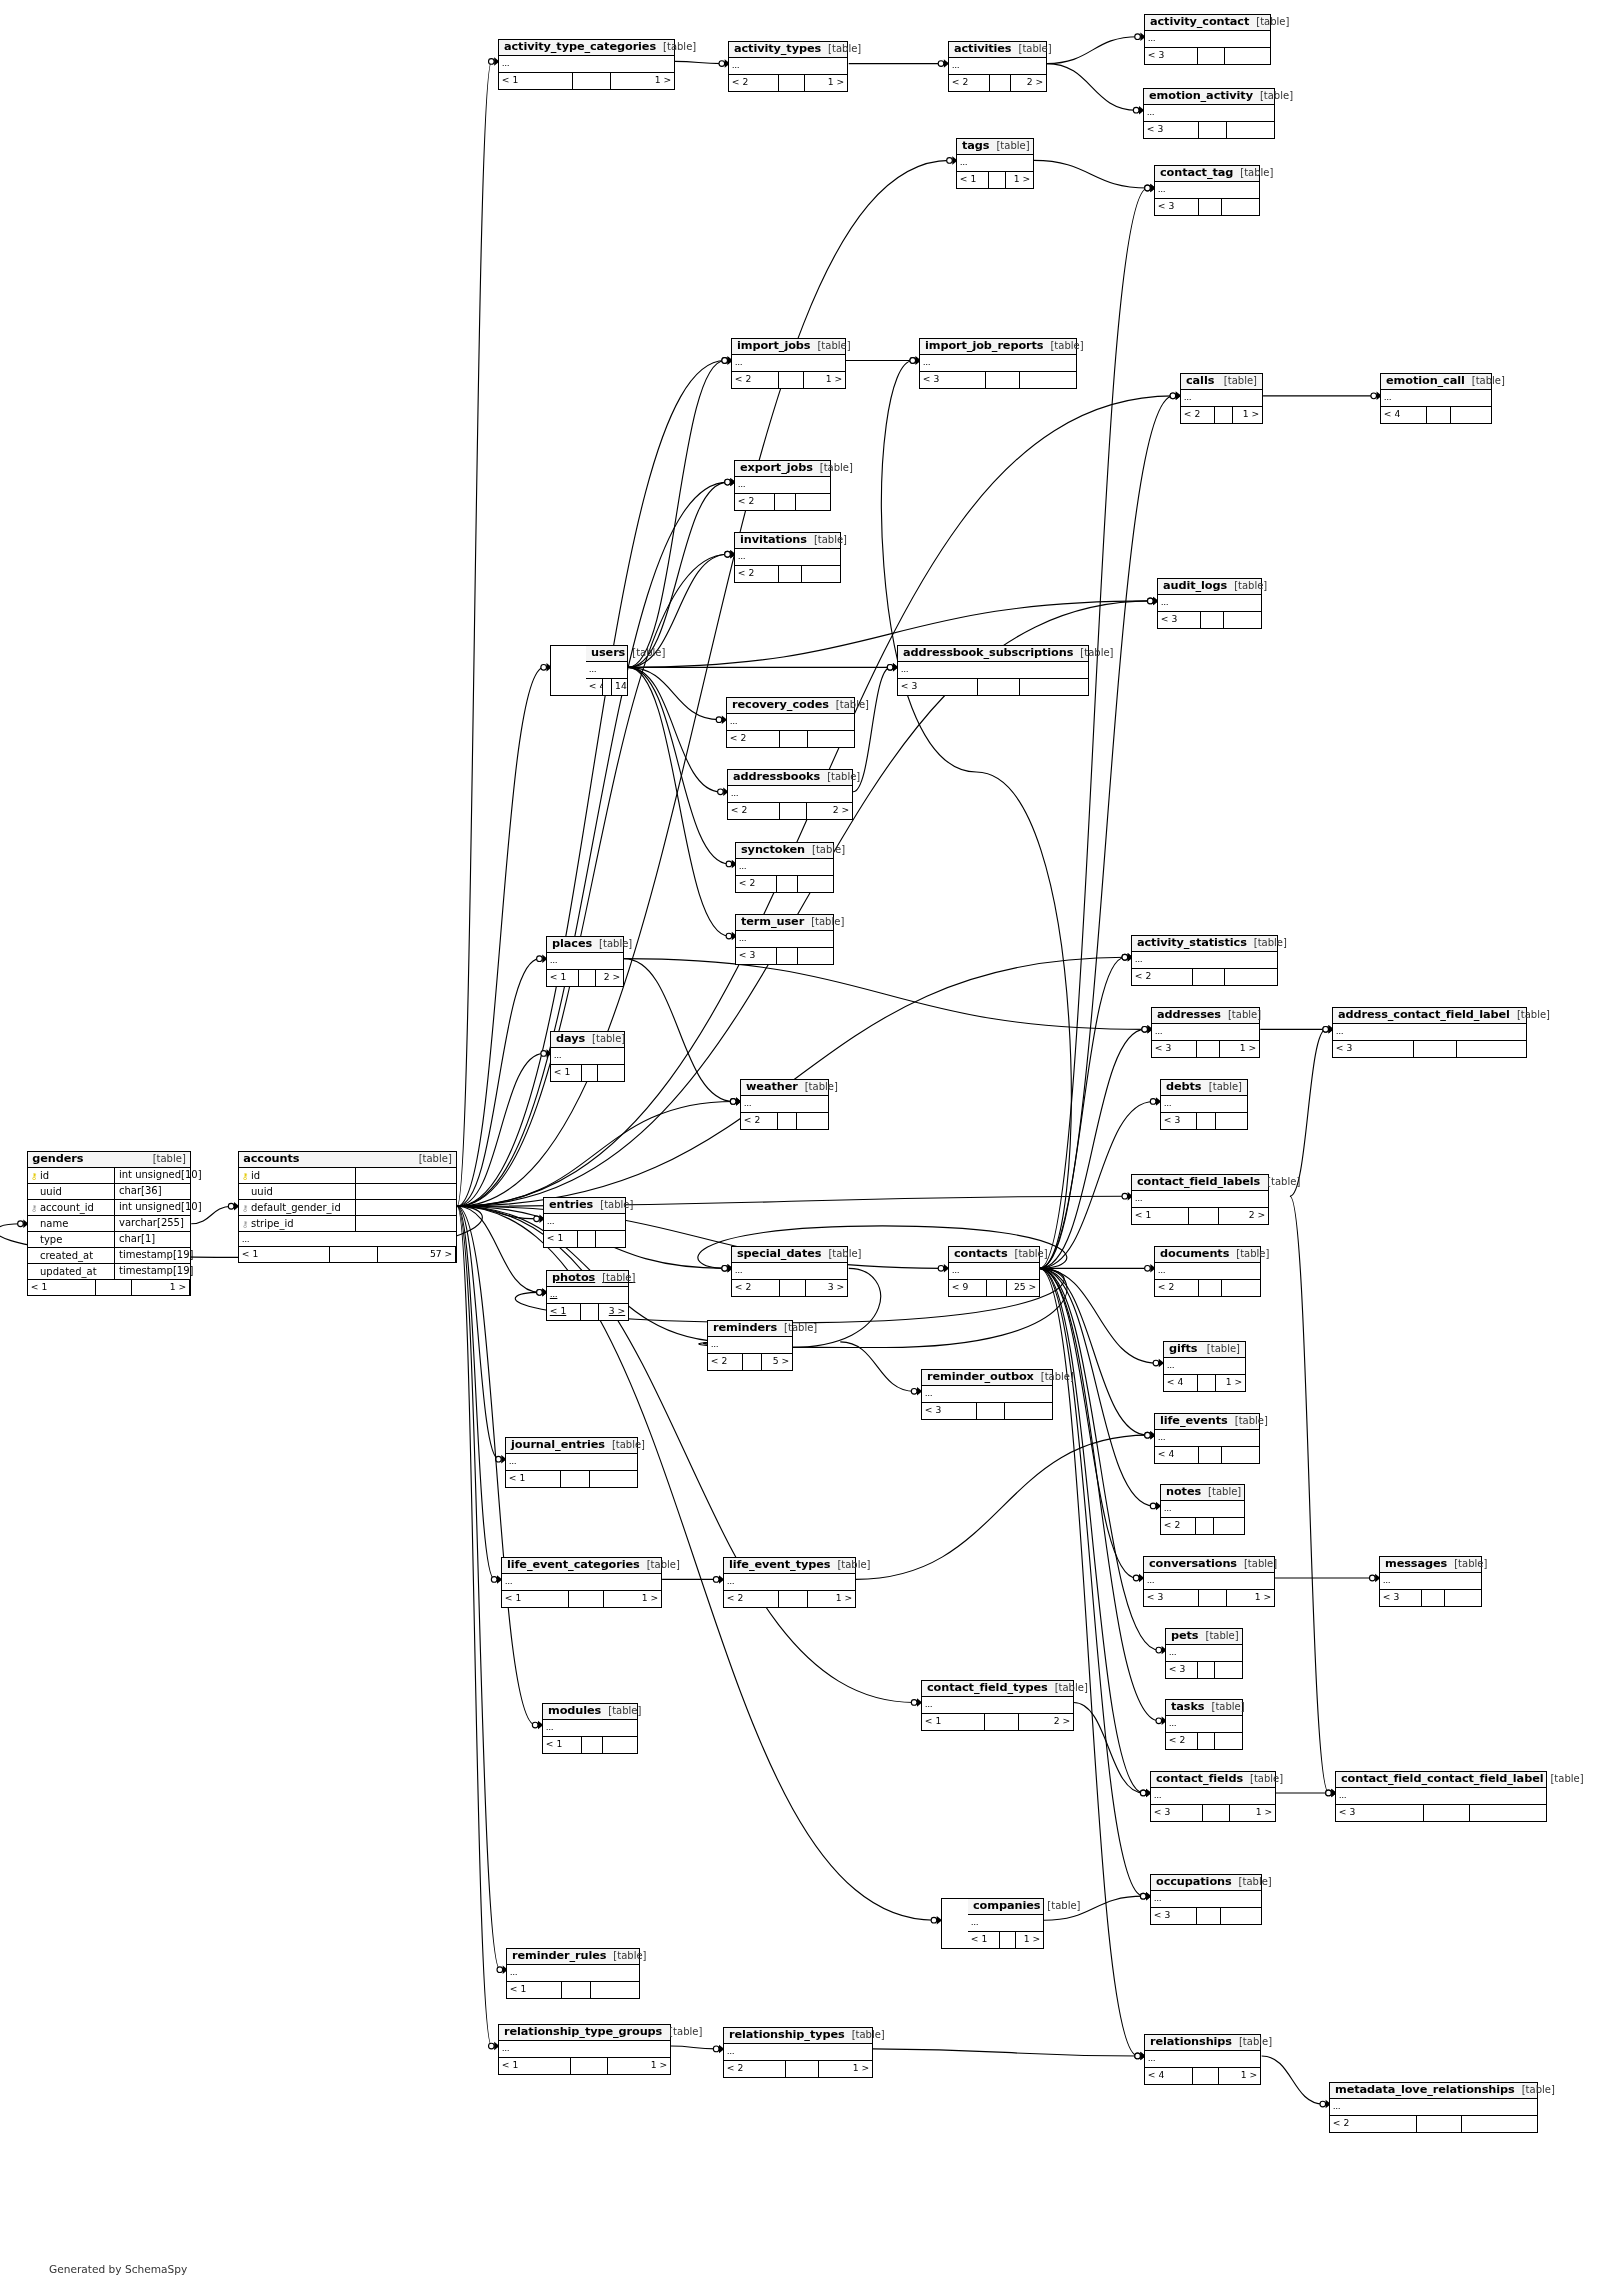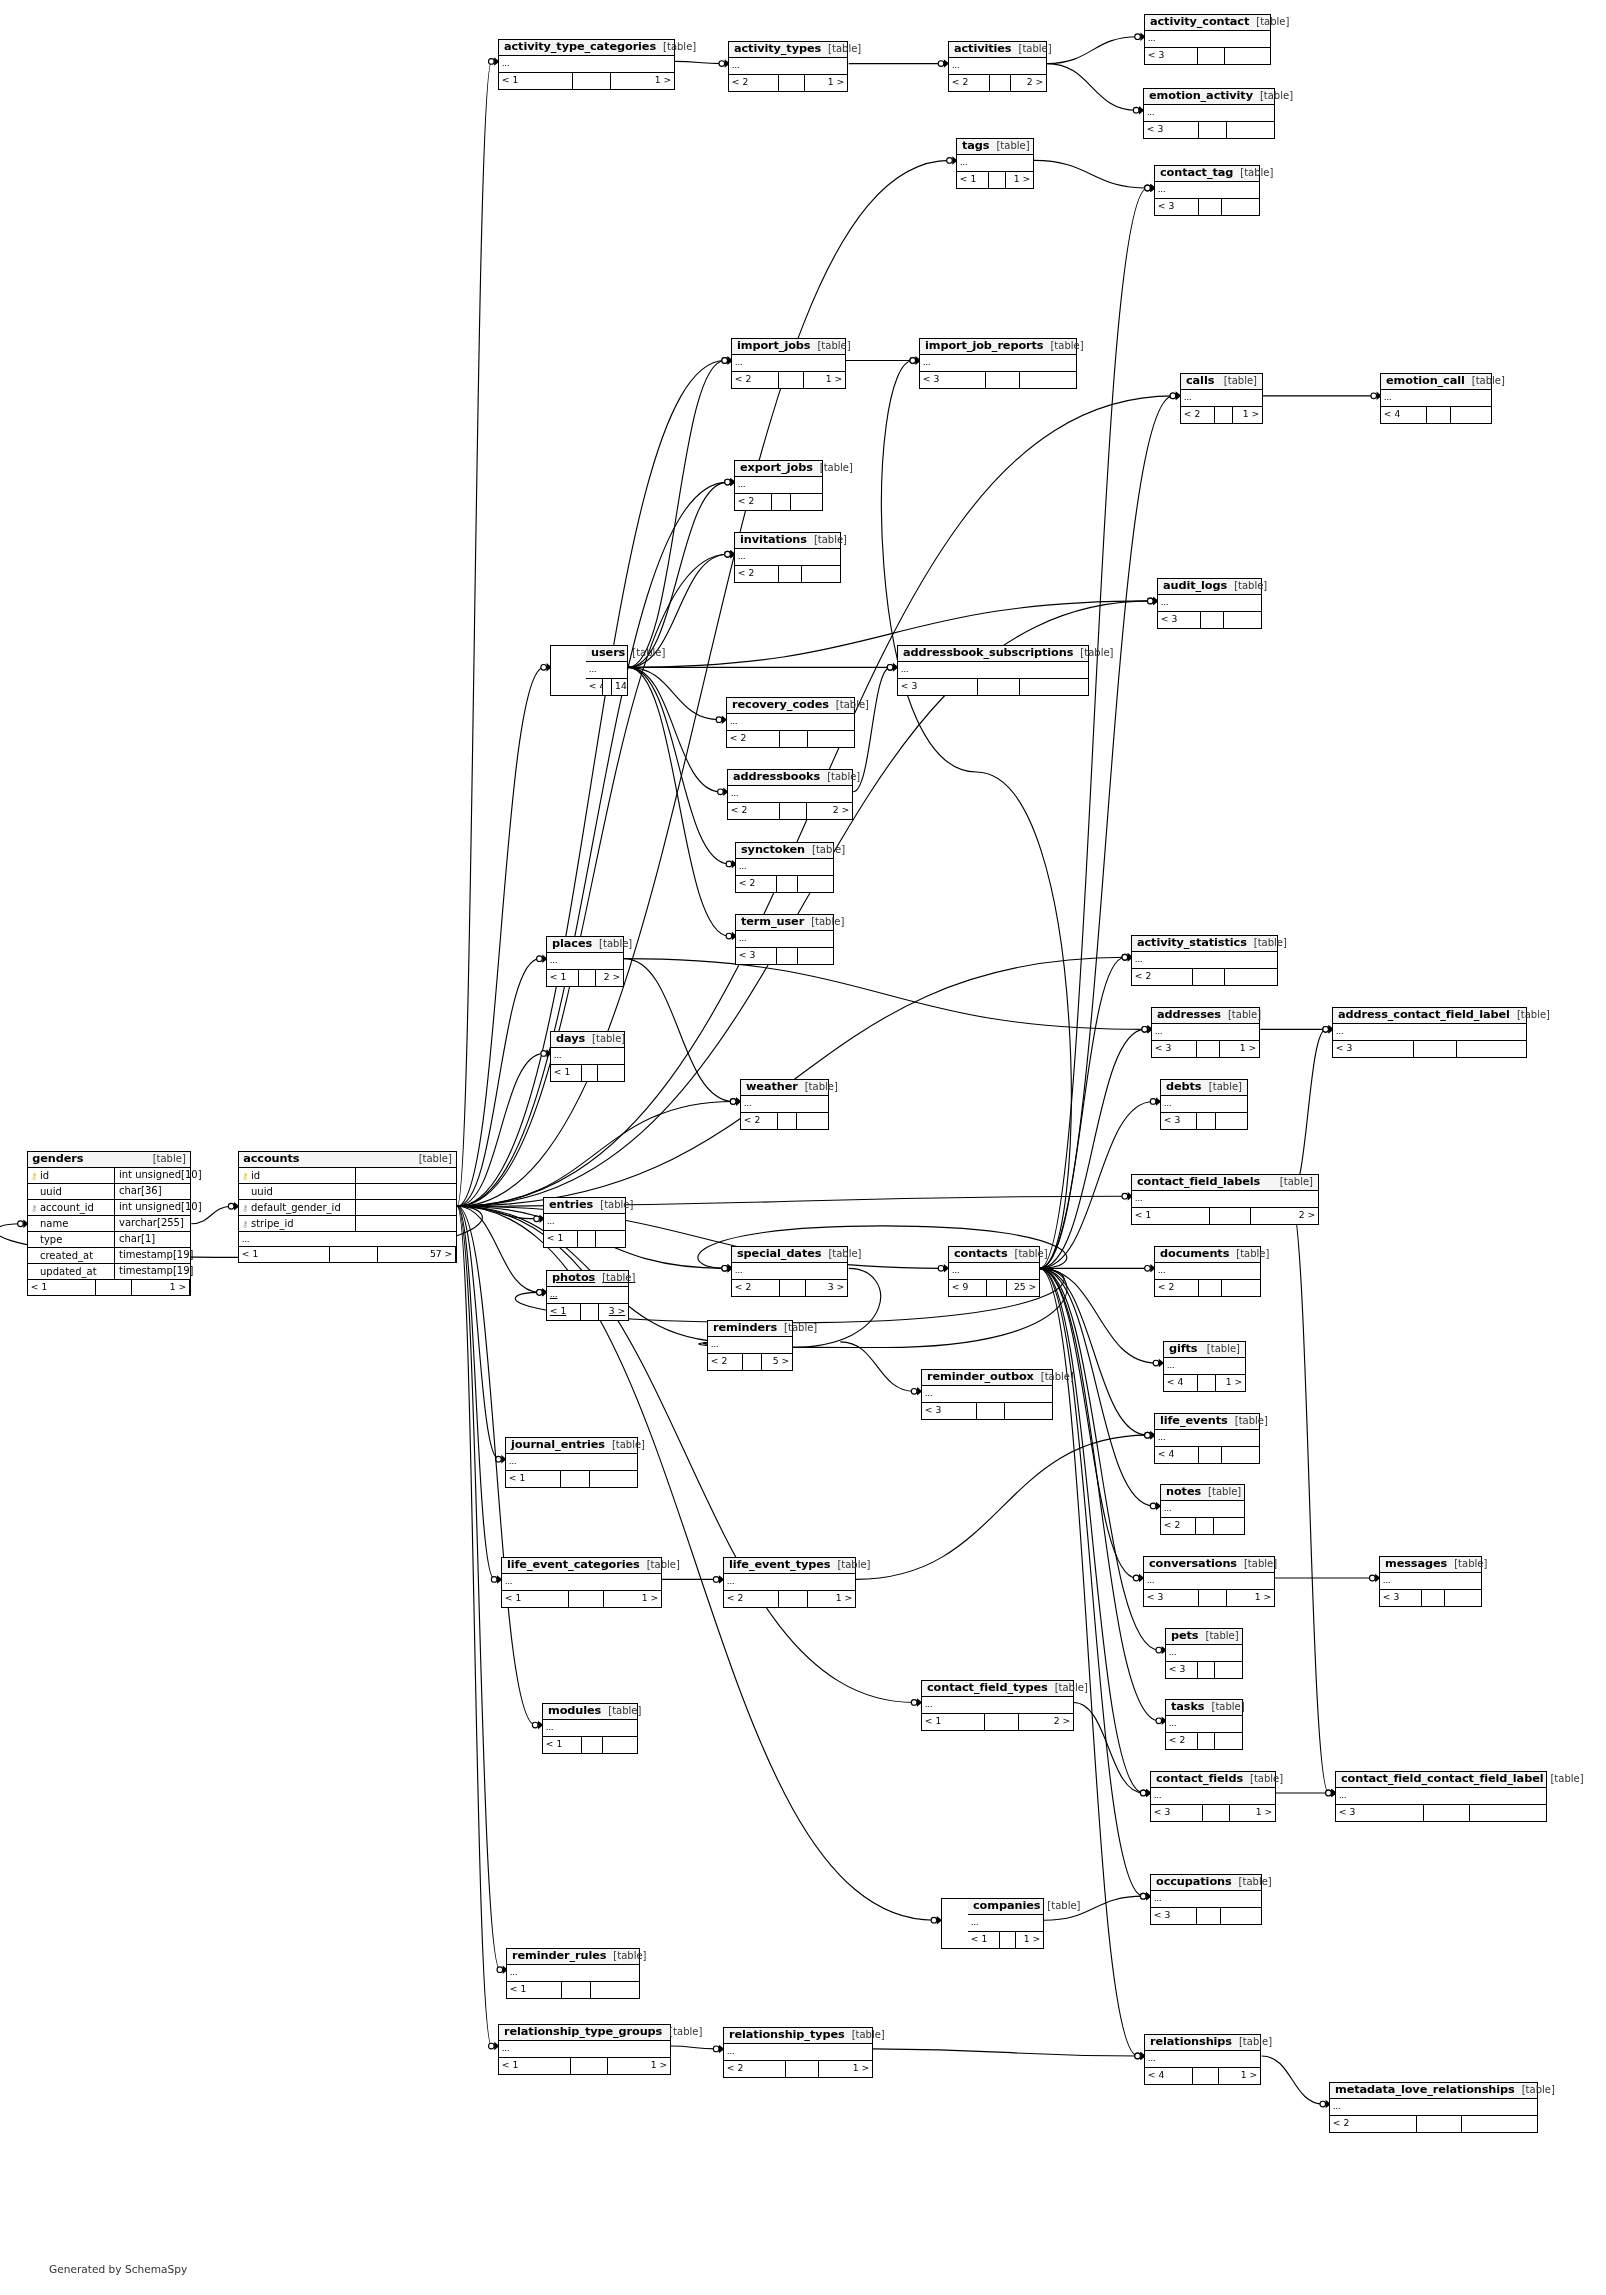--- a/index.html
+++ b/index.html
@@ -498,21 +498,21 @@
           <span class="node-name">emotion_call</span>
           <span class="node-tag">[table]</span>
         </div>
         <div class="node-body">...</div>
         <div class="node-foot">
           <div class="foot-cell foot-left">&lt; 4</div>
           <div class="foot-cell foot-mid"></div>
           <div class="foot-cell foot-right"></div>
         </div>
       </div>
-      <div class="node" style="left: 734px; top: 460px; width: 89px;">
+      <div class="node" style="left: 734px; top: 460px; width: 97px;">
         <div class="node-title">
           <span class="node-name">export_jobs</span>
           <span class="node-tag">[table]</span>
         </div>
         <div class="node-body">...</div>
         <div class="node-foot">
           <div class="foot-cell foot-left">&lt; 2</div>
           <div class="foot-cell foot-mid"></div>
           <div class="foot-cell foot-right"></div>
         </div>
@@ -690,21 +690,21 @@
           <span class="node-name">weather</span>
           <span class="node-tag">[table]</span>
         </div>
         <div class="node-body">...</div>
         <div class="node-foot">
           <div class="foot-cell foot-left">&lt; 2</div>
           <div class="foot-cell foot-mid"></div>
           <div class="foot-cell foot-right"></div>
         </div>
       </div>
-      <div class="node" style="left: 1131px; top: 1174px; width: 188px;">
+      <div class="node" style="left: 1131px; top: 1174px; width: 138px;">
         <div class="node-title">
           <span class="node-name">contact_field_labels</span>
           <span class="node-tag">[table]</span>
         </div>
         <div class="node-body">...</div>
         <div class="node-foot">
           <div class="foot-cell foot-left">&lt; 1</div>
           <div class="foot-cell foot-mid"></div>
           <div class="foot-cell foot-right">2 &gt;</div>
         </div>

